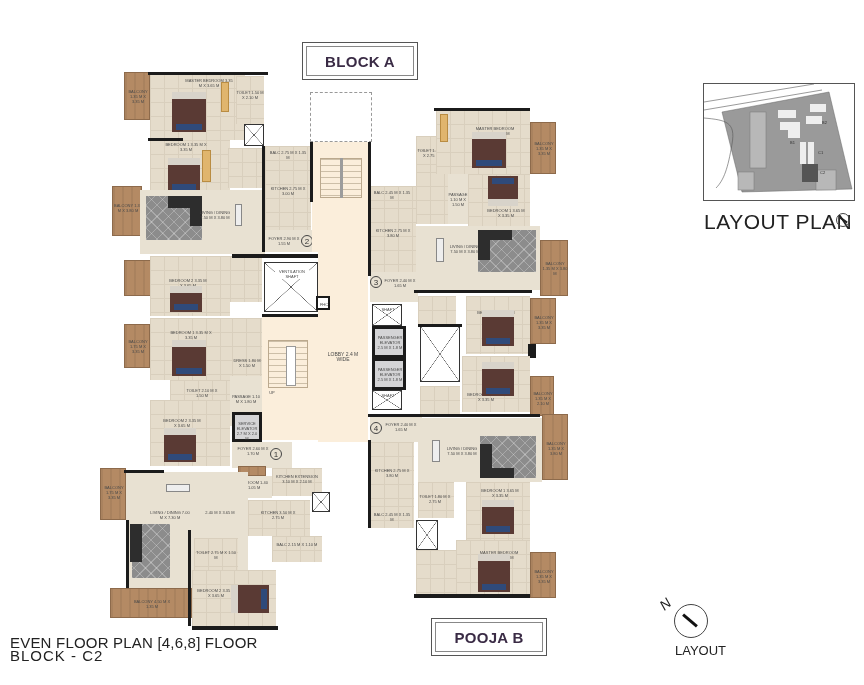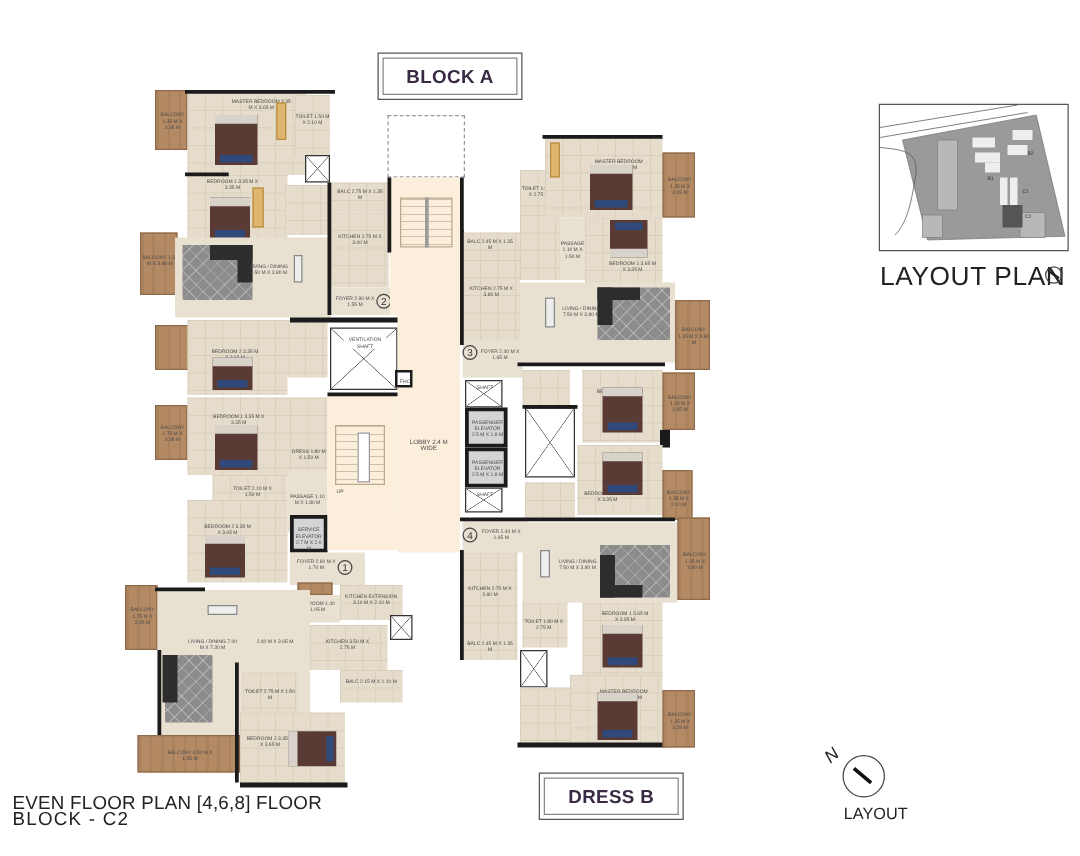--- a/index.html
+++ b/index.html
@@ -34,21 +34,21 @@
 </style>
 </head>
 <body>
 
 <div class="abs block-label" style="left:302px;top:42px;width:116px;height:38px;">
   <div class="inner"></div>
     <span>BLOCK A</span>
 </div>
 <div class="abs block-label" style="left:431px;top:618px;width:116px;height:38px;">
   <div class="inner"></div>
-    <span>DRESS B</span>
+    <span>POOJA B</span>
 </div>
 
 <div class="abs dashed" style="left:310px;top:92px;width:62px;height:50px;"></div>
 
 <div class="abs" style="left:0;top:0;width:864px;height:685px;">
 
   <div class="abs wood" style="left:124px;top:72px;width:26px;height:48px;">
     <div class="rl abs" style="left:1px;top:16px;width:24px;">BALCONY 1.35 M X 3.35 M</div>
   </div>
   <div class="abs tile" style="left:150px;top:74px;width:95px;height:66px;">

